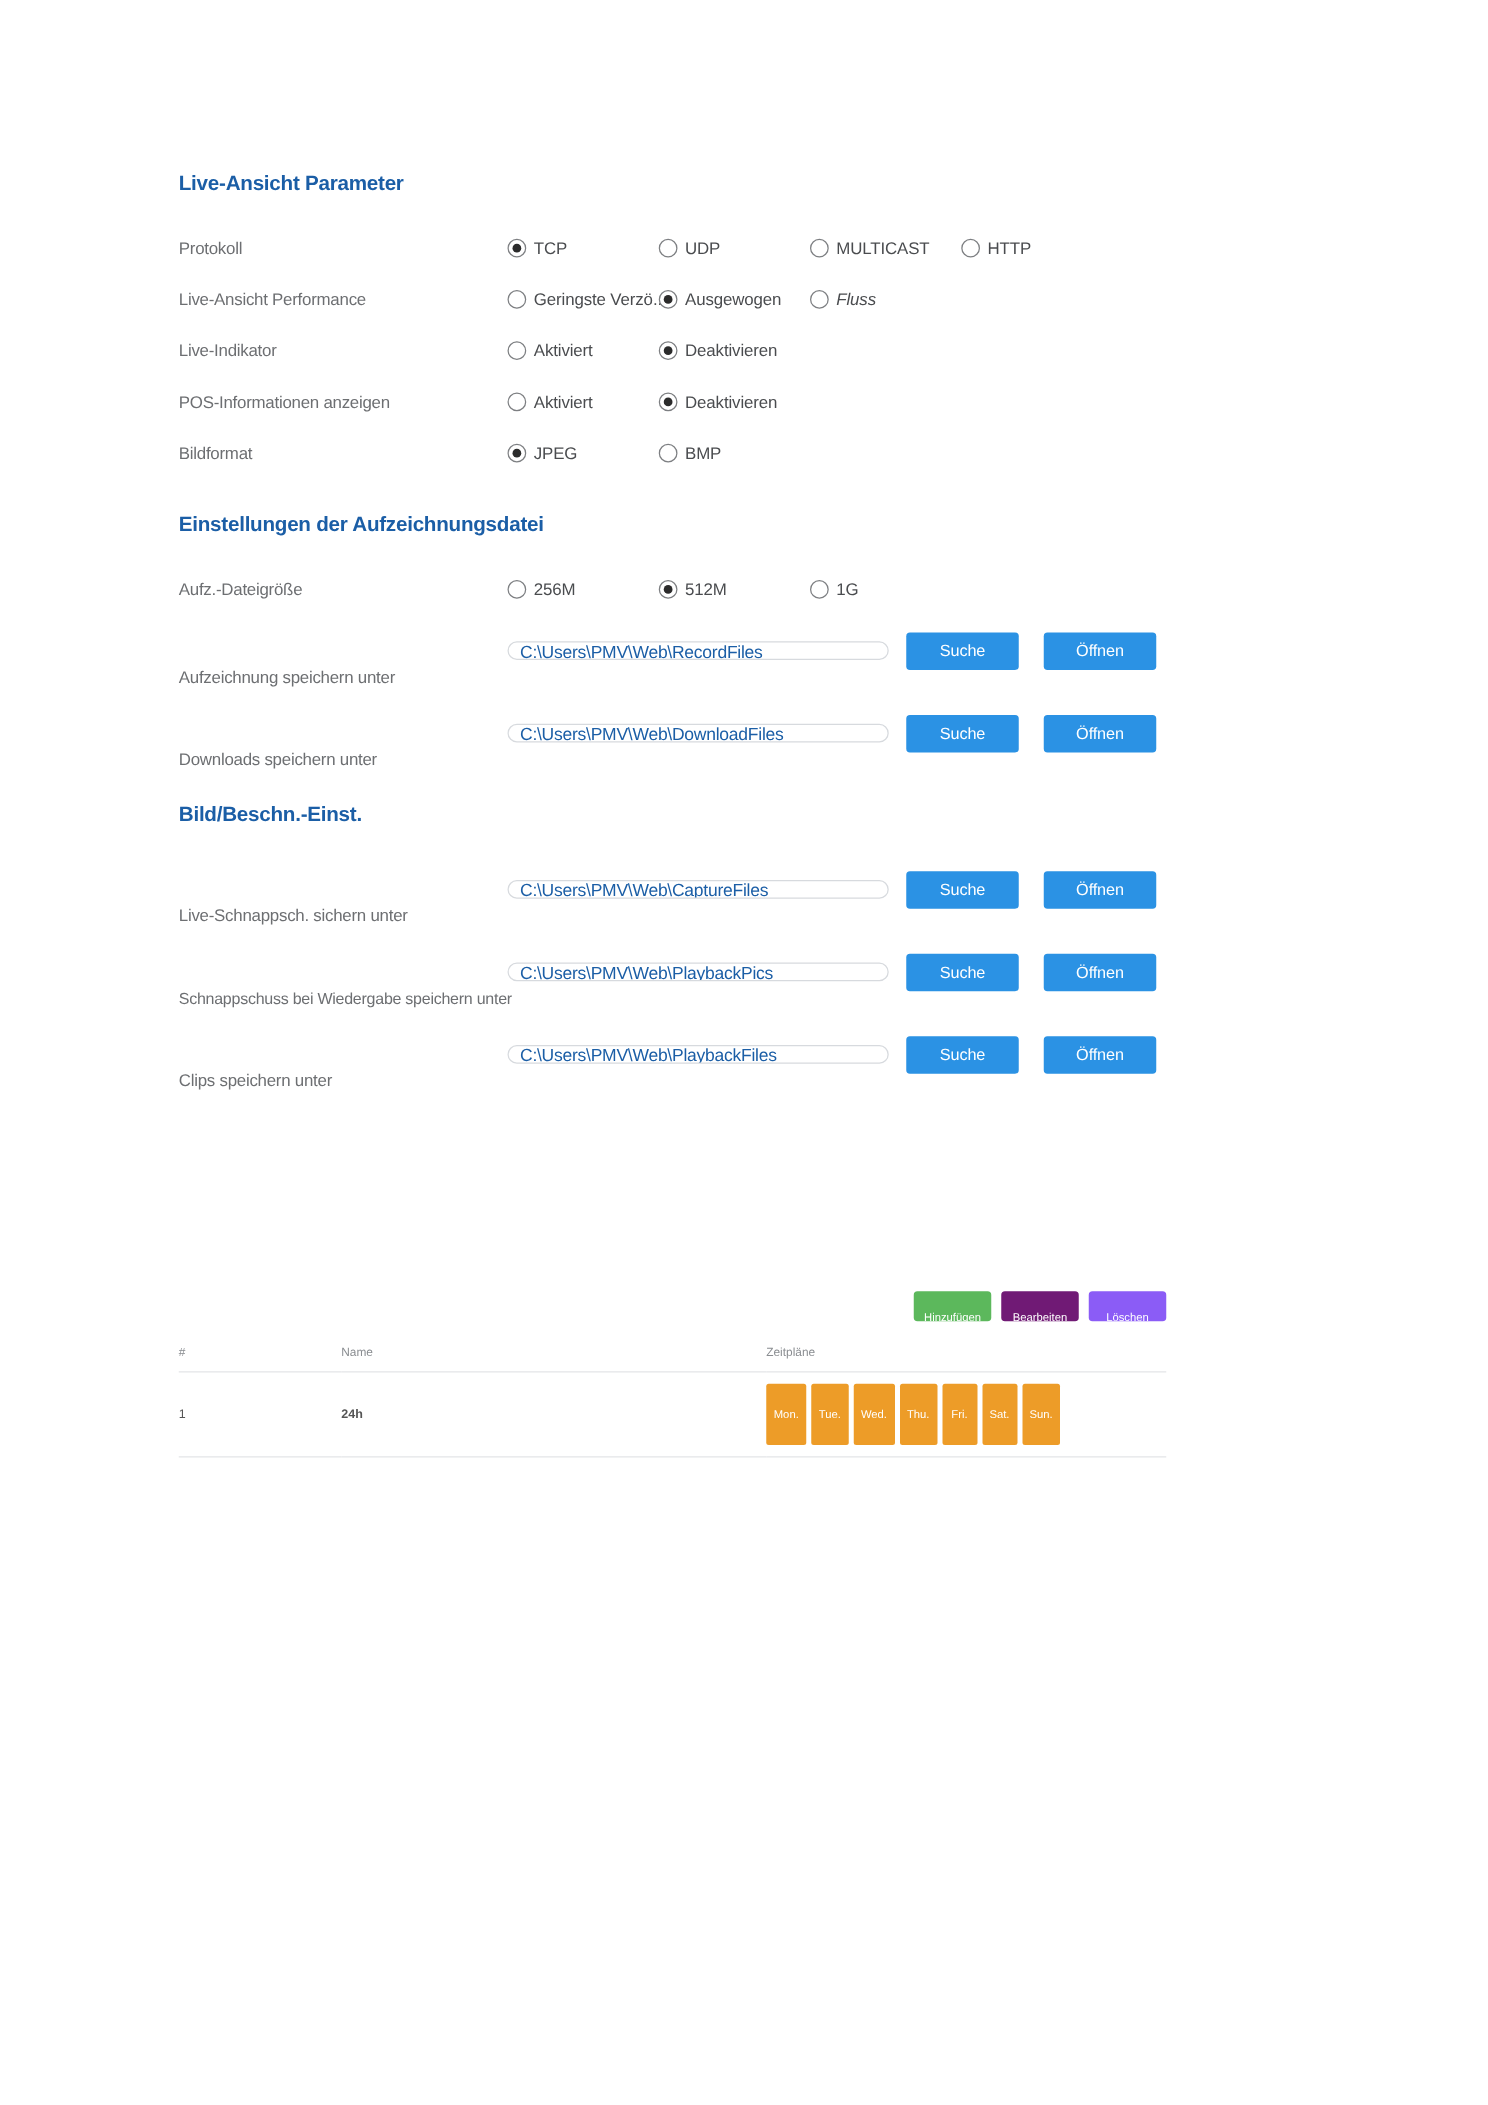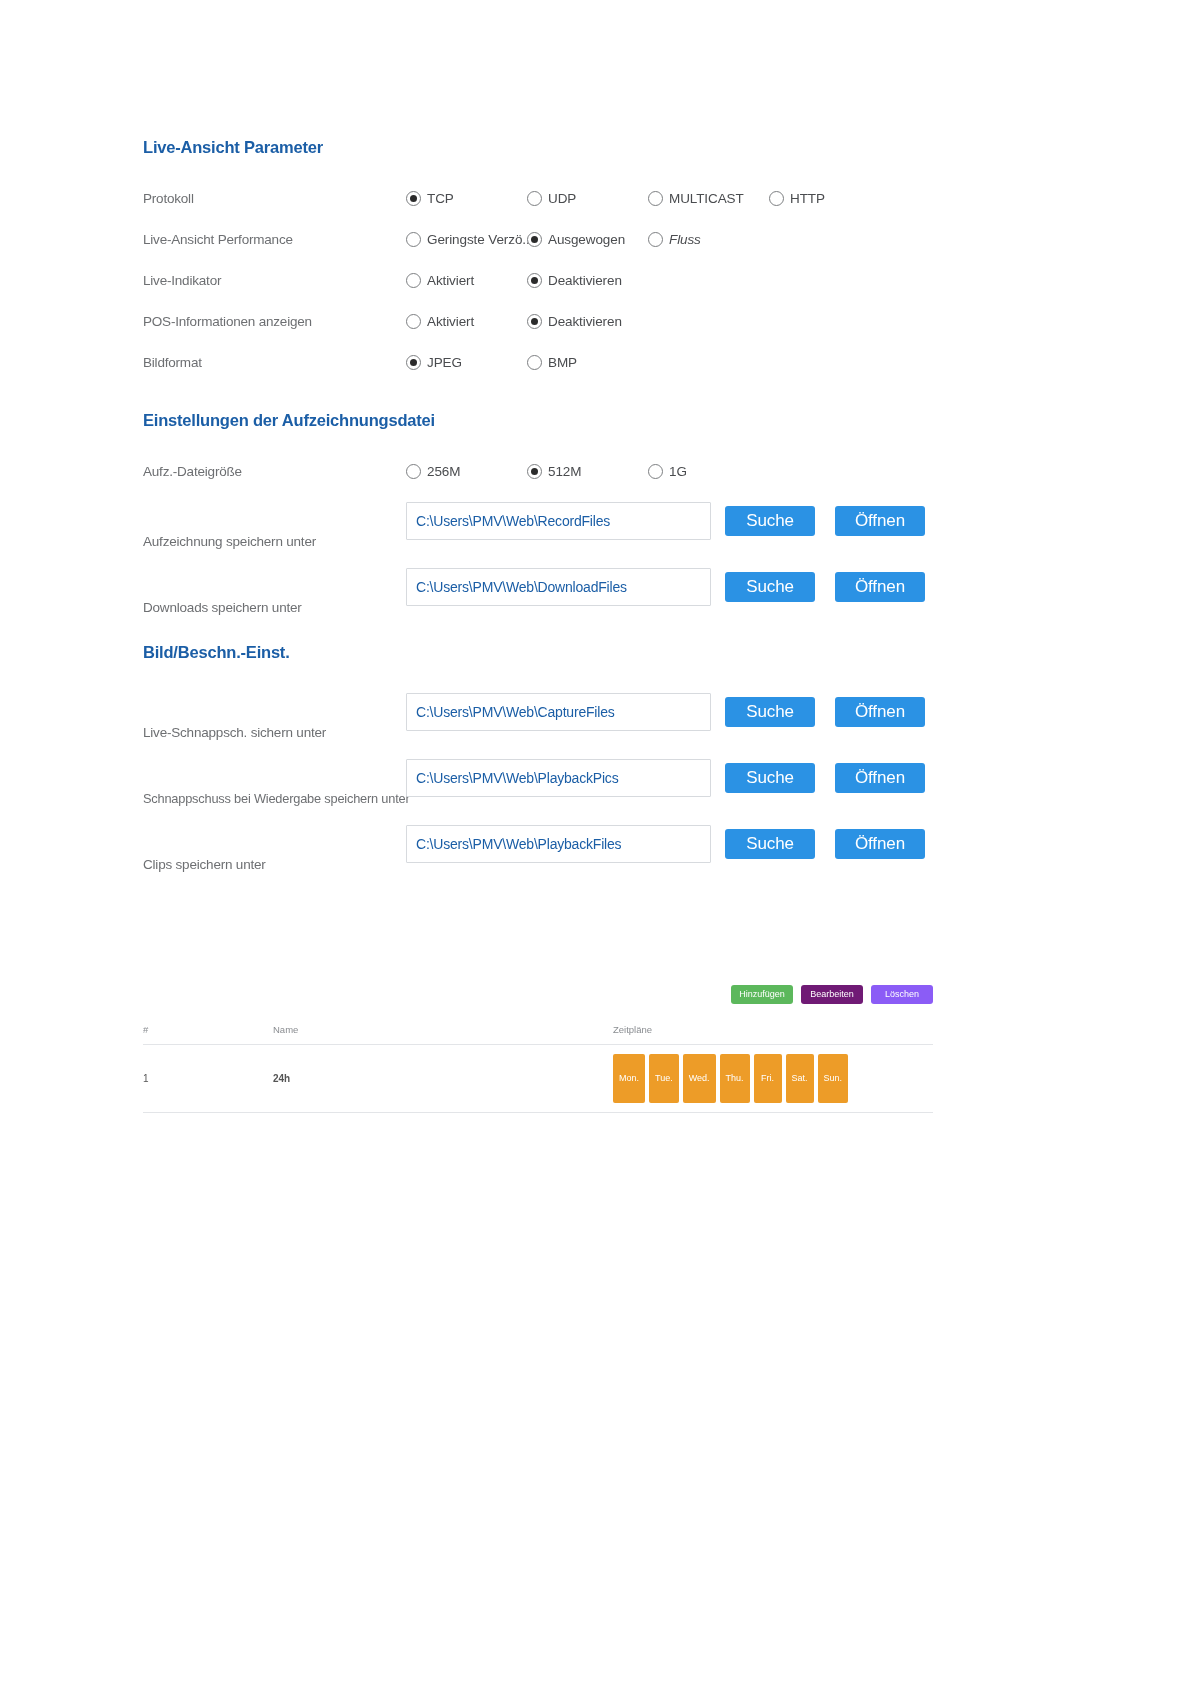--- a/index.html
+++ b/index.html
@@ -101,38 +101,38 @@
     align-items: center;
     margin-bottom: 9px;
   }
   .path-row .row-label {
     width: 263px;
     flex: 0 0 263px;
     margin-top: 42px;
   }
   .path-input {
     width: 305px;
-    height: 38px;
+    height: 15px;
     border: 1px solid #d7dade;
-    border-radius: 1px;
+    border-radius: 11px;
     padding: 0 9px;
     font-family: "Liberation Sans", sans-serif;
     font-size: 14px;
     color: #1b5ea6;
     background: #fff;
     outline: none;
     letter-spacing: -0.2px;
   }
   .btn {
     height: 30px;
     border: none;
     border-radius: 3px;
     color: #fff;
     font-family: "Liberation Sans", sans-serif;
-    font-size: 17px;
+    font-size: 13px;
     cursor: pointer;
     letter-spacing: -0.1px;
   }
   .btn-blue { background: #2b92e4; }
   .btn-suche { width: 90px; margin-left: 14px; }
   .btn-oeffnen { width: 90px; margin-left: 20px; }
 
   
   .sched {
     position: absolute;
@@ -142,28 +142,29 @@
   }
   .sched-actions {
     display: flex;
     justify-content: flex-end;
     gap: 8px;
     margin-bottom: 14px;
   }
   .sbtn {
     height: 19px;
     min-width: 62px;
-    padding: 0 8px;
+    padding: 12px 8px;
     border: none;
     border-radius: 3px;
     color: #fff;
     font-size: 9px;
     font-family: "Liberation Sans", sans-serif;
     cursor: pointer;
     line-height: 19px;
+    margin-top: 48px;
   }
   .sbtn-add  { background: #5cb85c; }
   .sbtn-edit { background: #701a75; }
   .sbtn-del  { background: #8b5cf6; }
 
   table.sched-table {
     width: 100%;
     border-collapse: collapse;
   }
   table.sched-table th {

